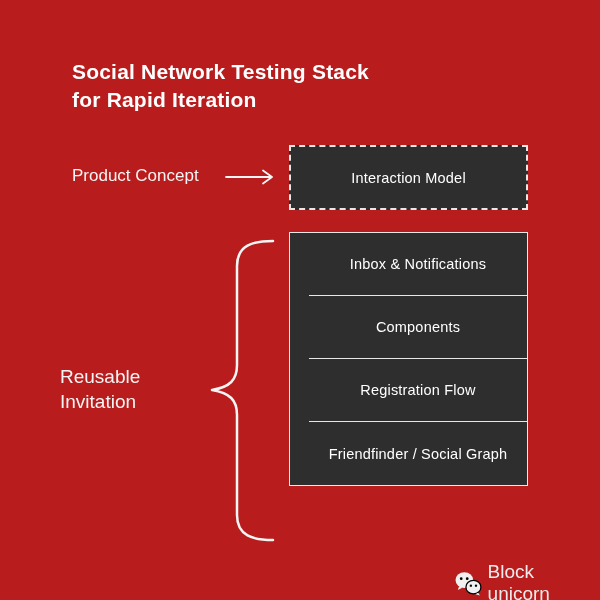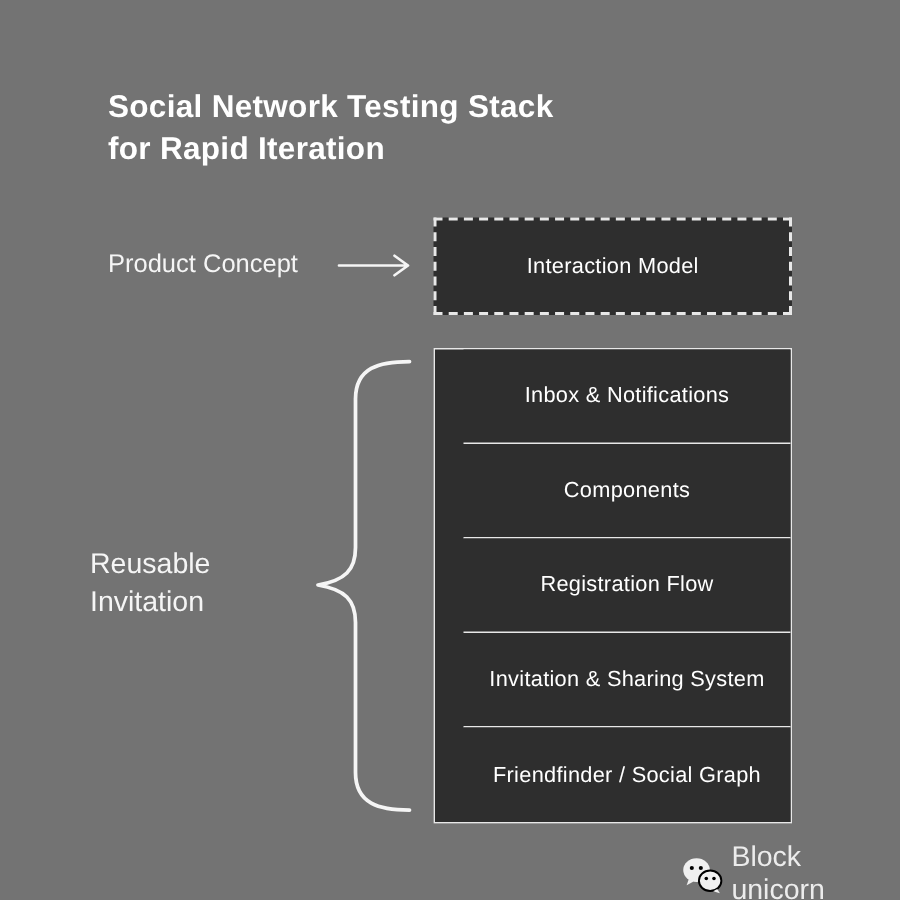--- a/index.html
+++ b/index.html
@@ -1,20 +1,20 @@
 <!DOCTYPE html>
 <html><head>
 <meta charset="utf-8">
 <style>
   html, body { margin: 0; padding: 0; background: #000; }
   .canvas {
     position: relative;
     width: 600px;
     height: 600px;
-    background: #737373;
+    background: #b91c1c;
     font-family: "Liberation Sans", sans-serif;
     color: #ffffff;
     overflow: hidden;
   }
   .title {
     position: absolute;
     left: 72px;
     top: 58px;
     font-size: 21px;
     font-weight: 600;
@@ -144,23 +144,20 @@
     <div class="stack-box">
       <span class="box-label">Inbox &amp; Notifications</span>
     </div>
     <div class="stack-box">
       <span class="box-label">Components</span>
     </div>
     <div class="stack-box">
       <span class="box-label">Registration Flow</span>
     </div>
     <div class="stack-box">
-      <span class="box-label">Invitation &amp; Sharing System</span>
-    </div>
-    <div class="stack-box">
       <span class="box-label">Friendfinder / Social Graph</span>
     </div>
   </div>
 
   <div class="footer">
     <svg width="27" height="25" viewBox="0 0 27 25">
       <ellipse cx="9.5" cy="9" rx="9" ry="8" fill="#f0f0f0"></ellipse>
       <path d="M4.2 15.2 L2.8 19.2 L7.5 16.8 Z" fill="#f0f0f0"></path>
       <circle cx="6.3" cy="7.6" r="1.4" fill="#000"></circle>
       <circle cx="12.4" cy="7.6" r="1.4" fill="#000"></circle>

